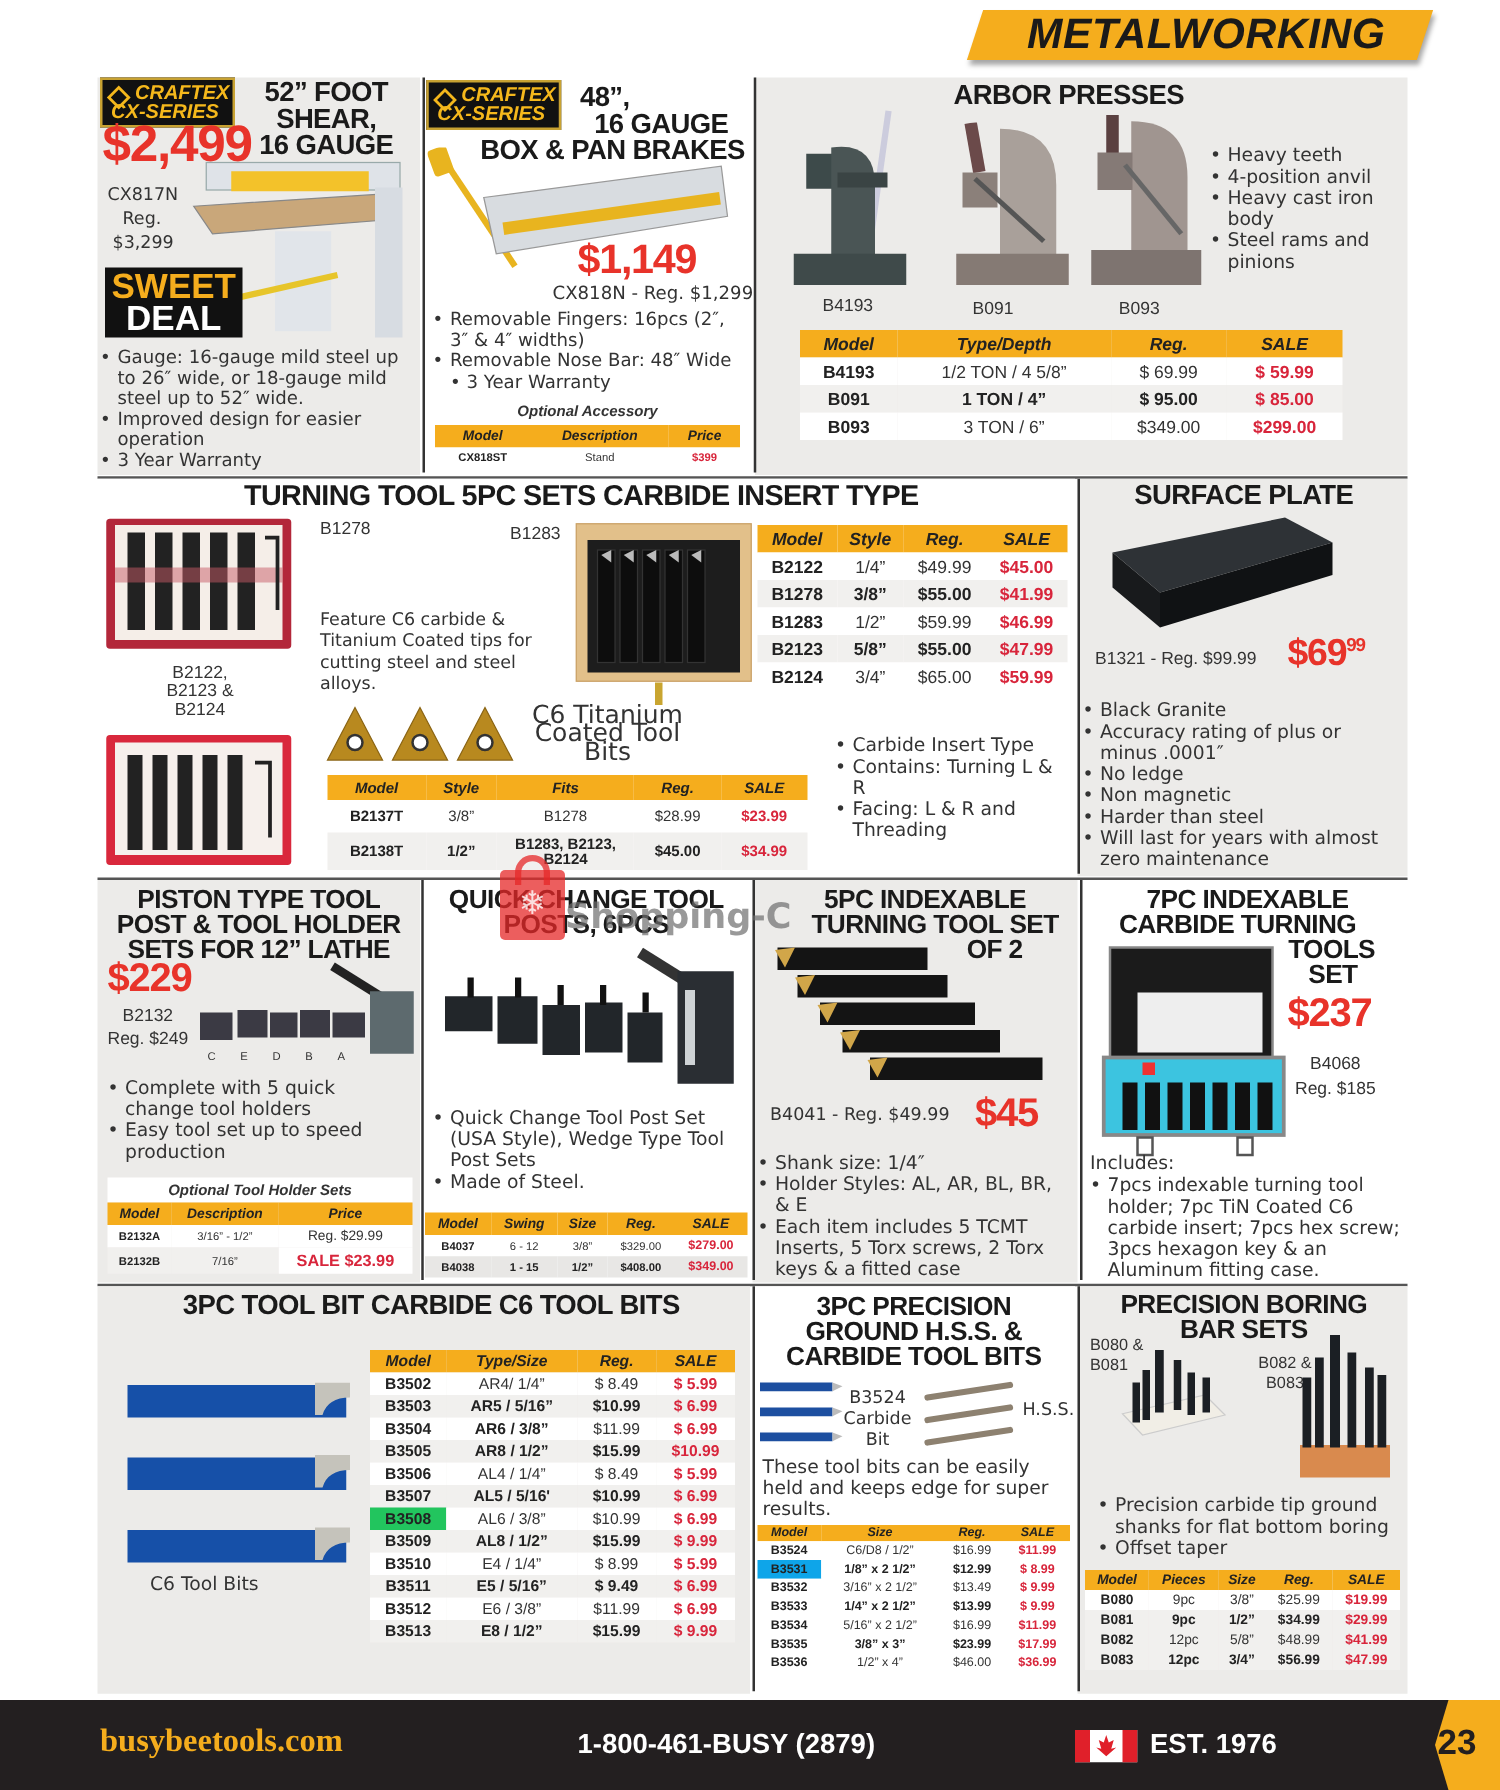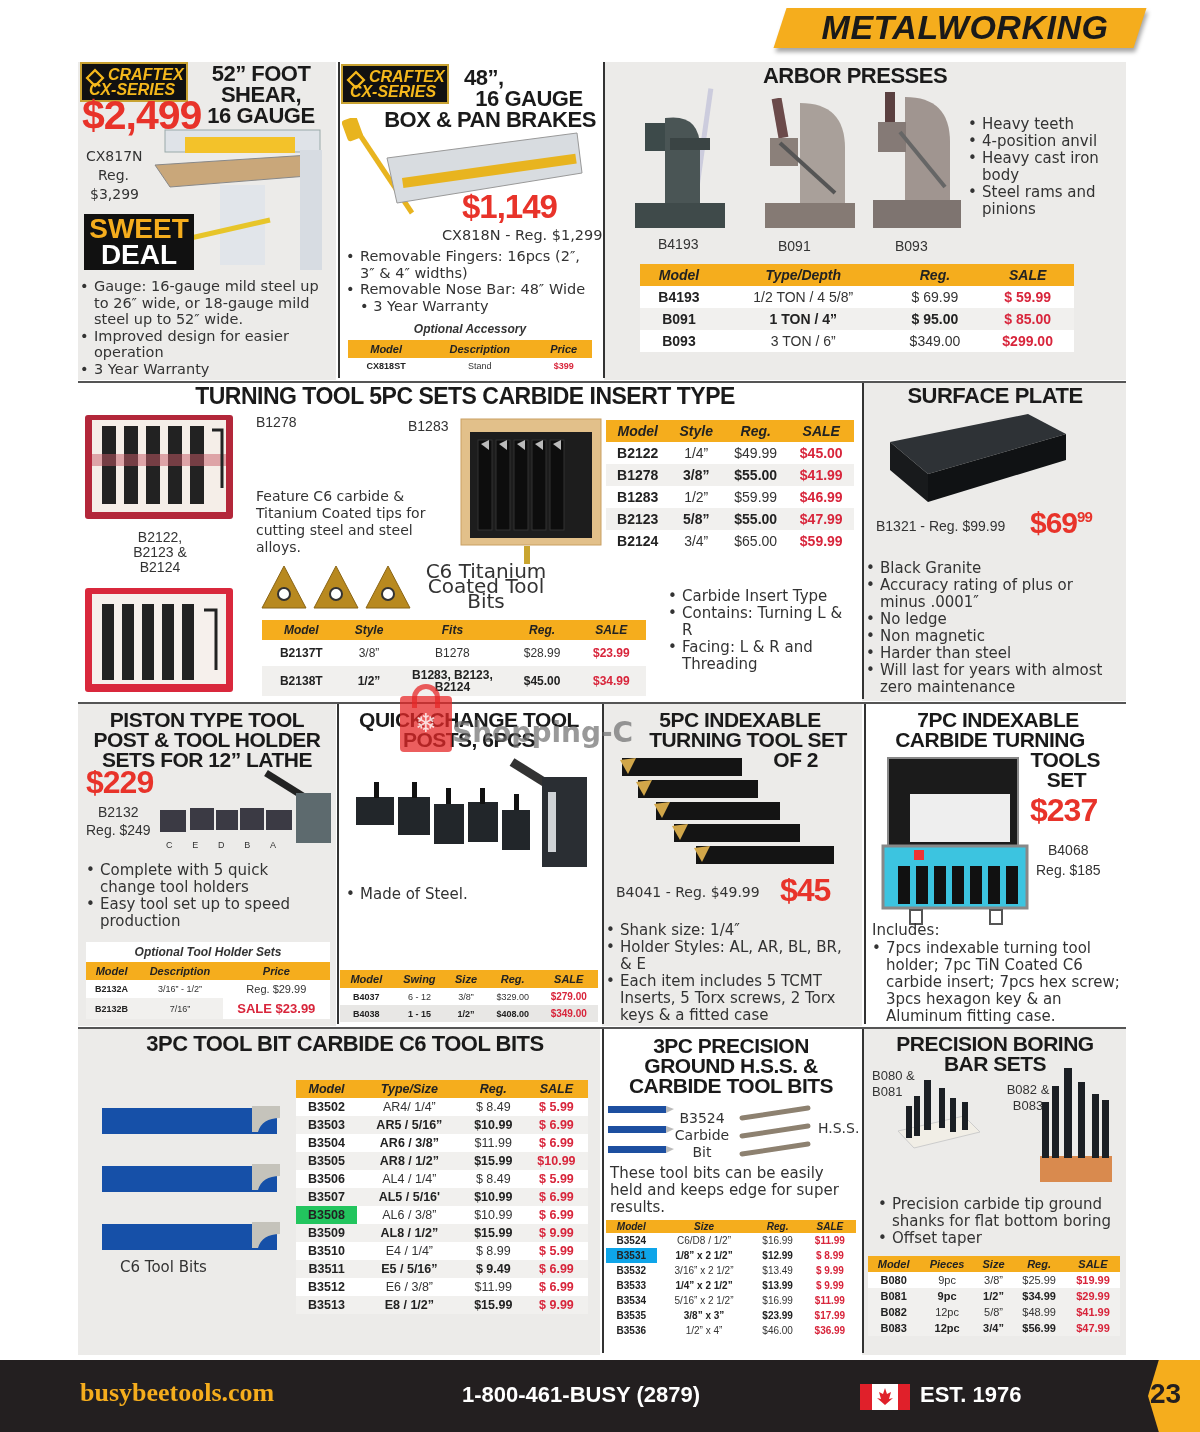--- a/index.html
+++ b/index.html
@@ -405,20 +405,21 @@
     </g>
   <g fill="#111">
       <rect x="22" y="30" width="5" height="16"></rect>
       <rect x="60" y="30" width="5" height="16"></rect>
       <rect x="94" y="36" width="5" height="16"></rect>
       <rect x="128" y="36" width="5" height="16"></rect>
       <rect x="162" y="42" width="5" height="16"></rect>
     </g>
 </svg>
 <ul class="bul txt abs" style="left:346px;top:886px;width:250px;font-size:15px;line-height:17px">
+  <li>Quick Change Tool Post Set (USA Style), Wedge Type Tool Post Sets</li>
     <li>Made of Steel.</li>
 </ul>
 <table class="t" style="left:340px;top:970px;width:258px;font-size:11px">
   <tbody>
       <tr>
         <th>Model</th>
         <th>Swing</th>
         <th>Size</th>
         <th>Reg.</th>
         <th>SALE</th>

